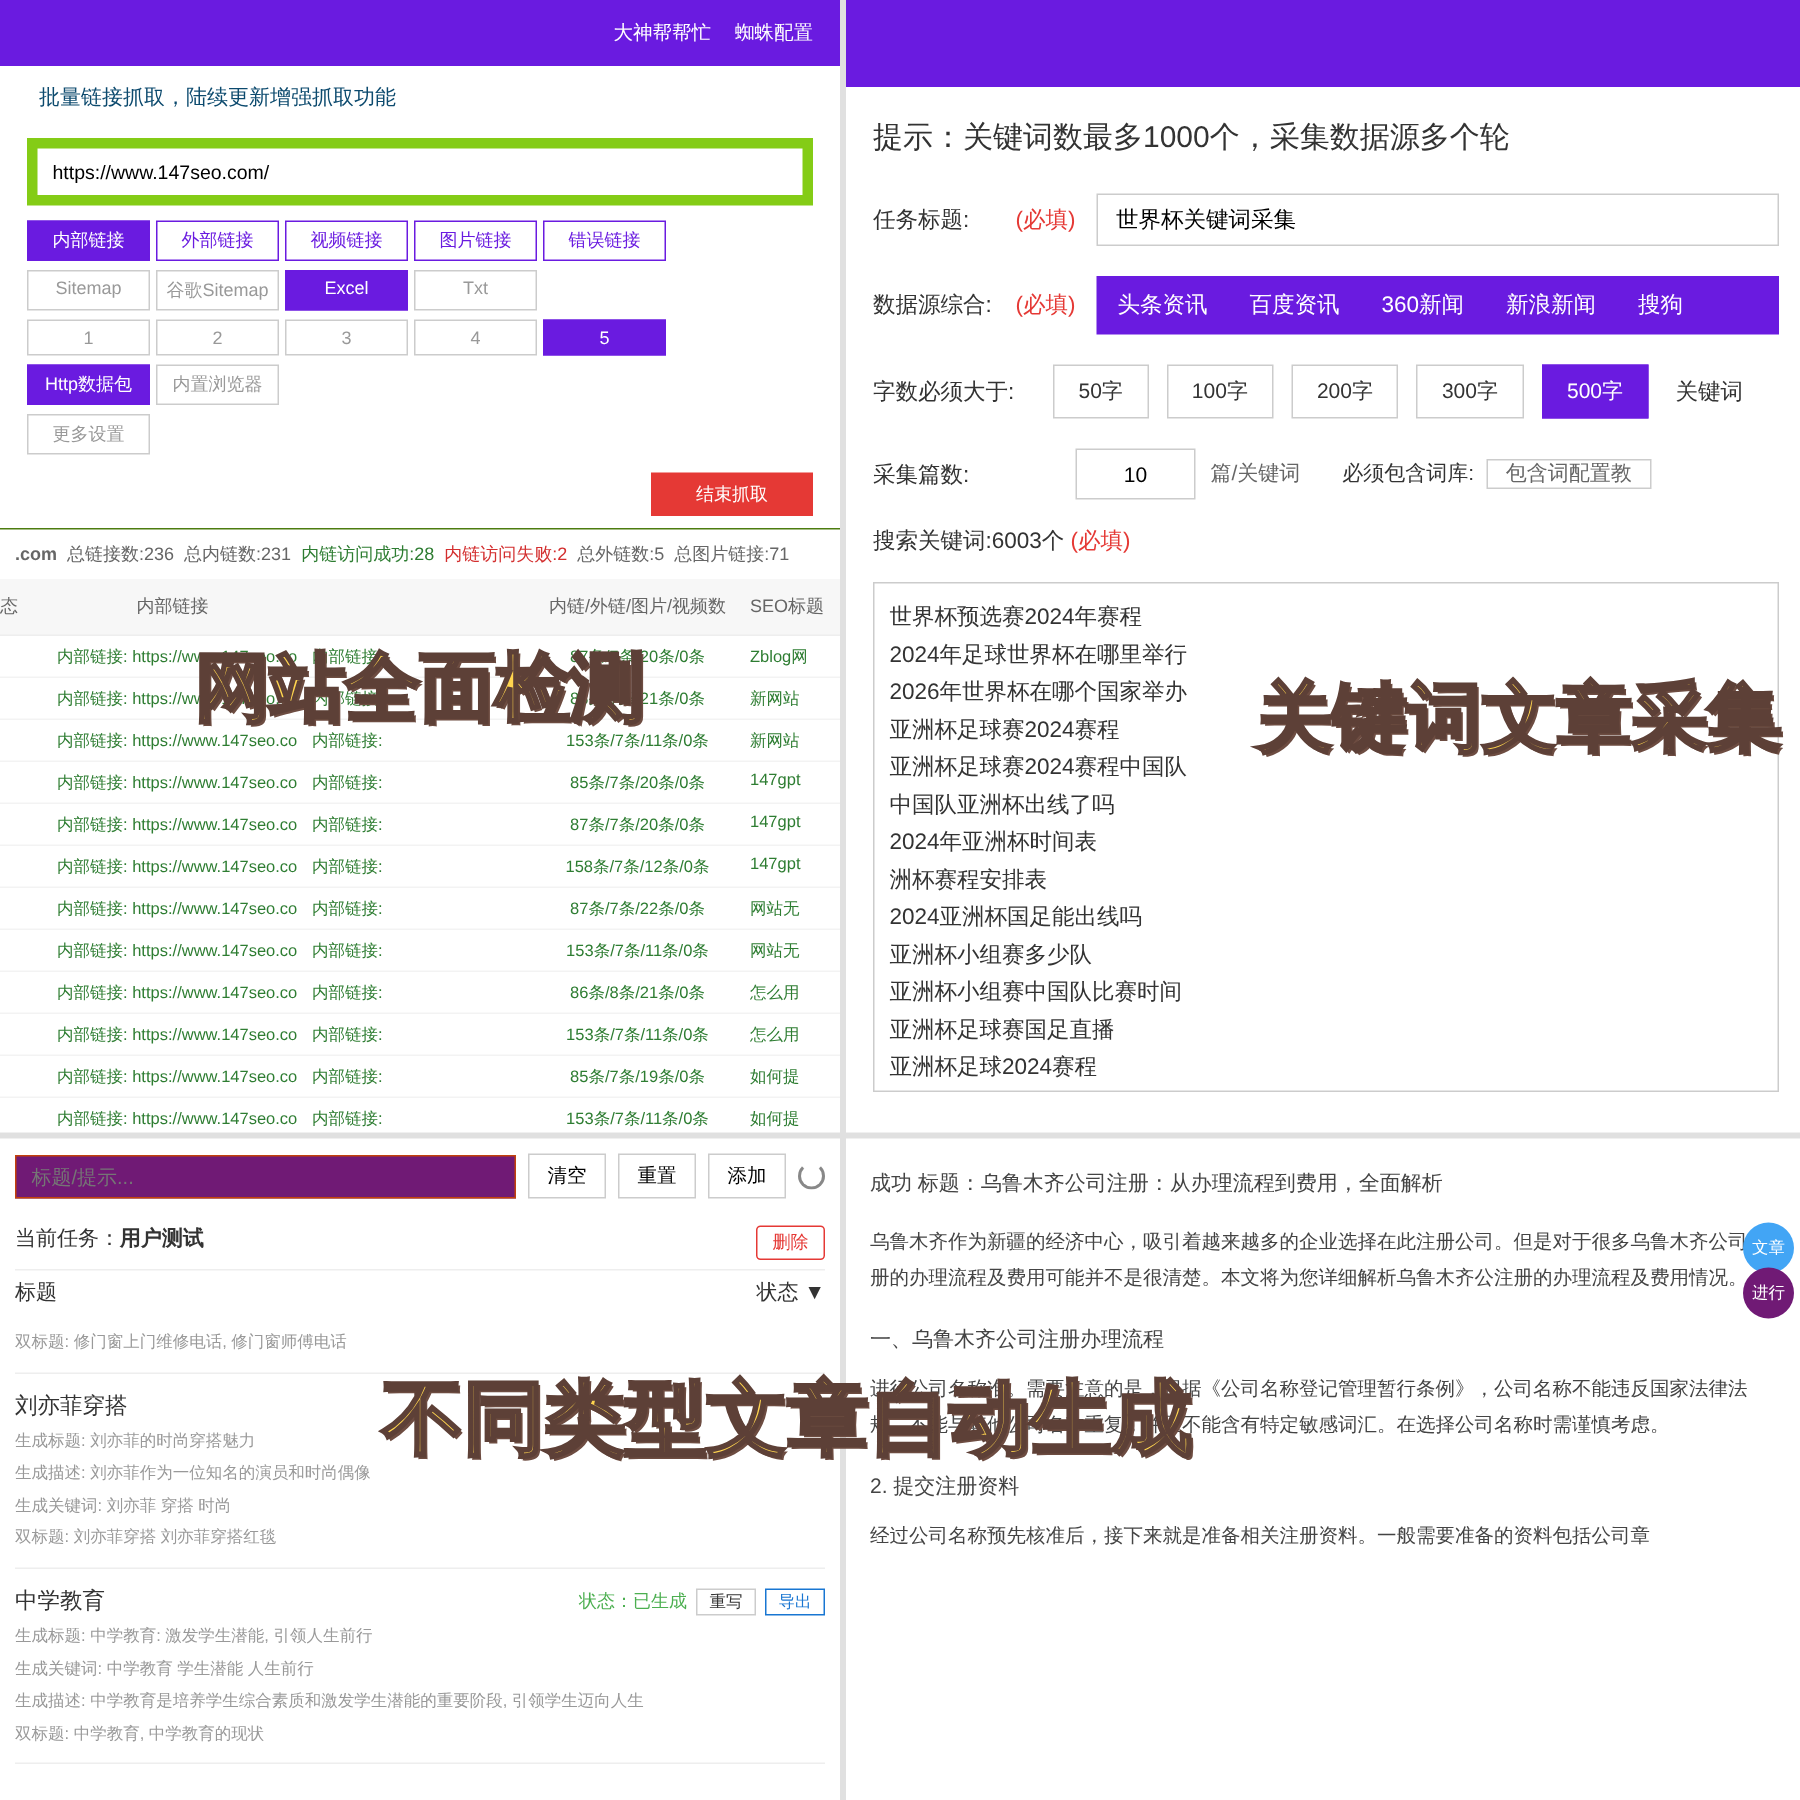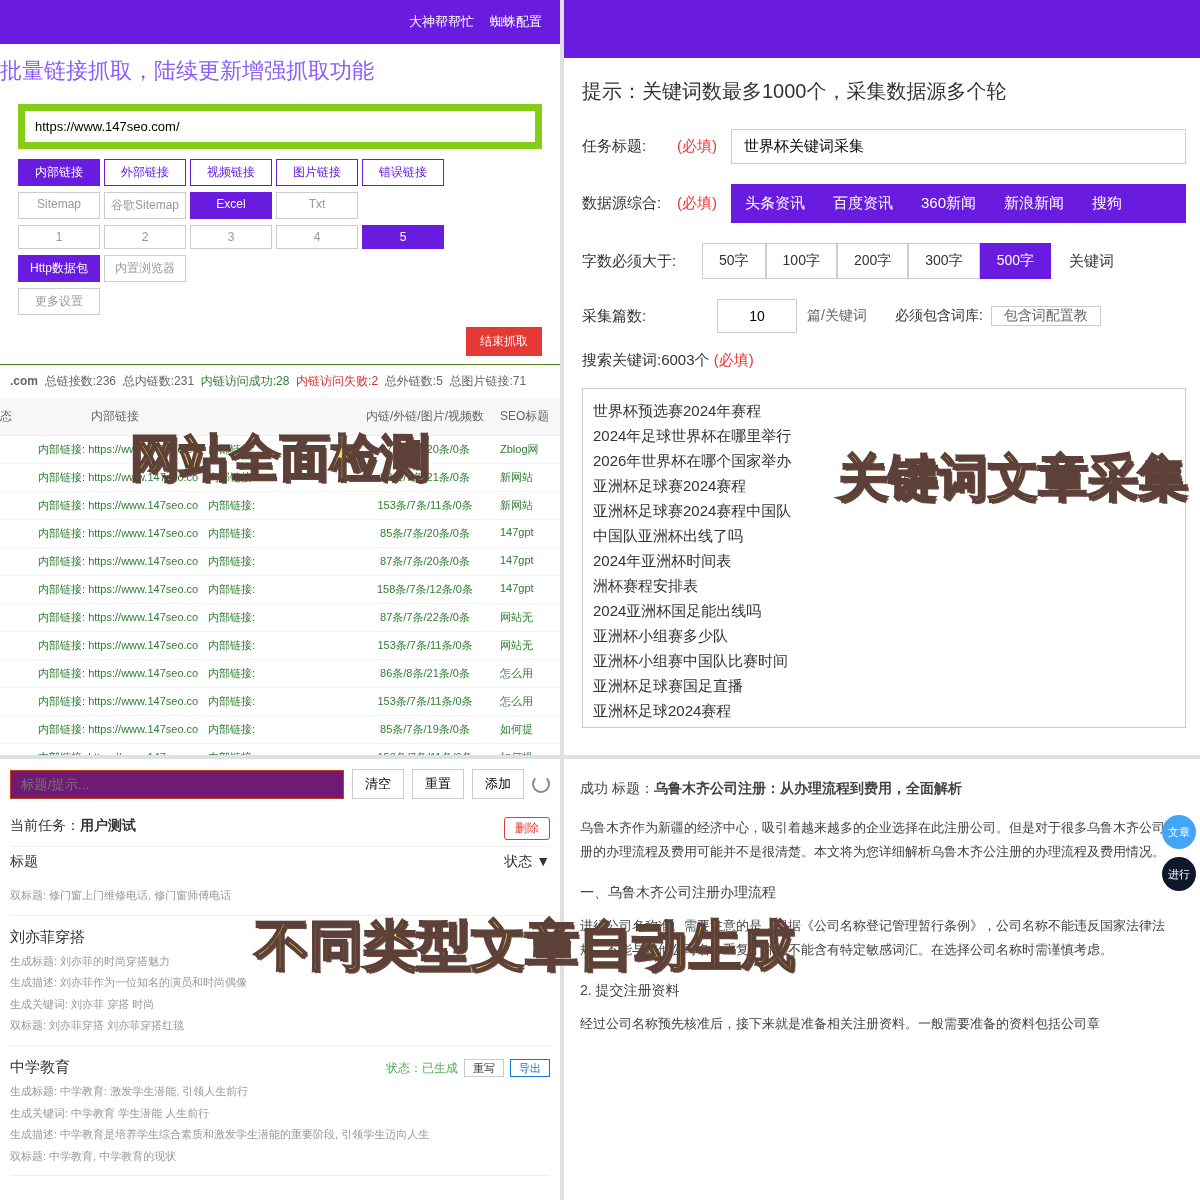--- a/index.html
+++ b/index.html
@@ -1,42 +1,42 @@
 <!DOCTYPE html>
 <html><head>
 <meta charset="utf-8">
 <style>
 *{box-sizing:border-box;margin:0;padding:0;font-family:"Microsoft YaHei",sans-serif}
 body{background:#f5f5f5;width:1200px;height:1200px;overflow:hidden;position:relative}
 .grid{display:grid;grid-template-columns:560px 640px;grid-template-rows:755px 445px;width:1200px;height:1200px;gap:4px;background:#e0e0e0}
 .panel{background:#fff;overflow:hidden;position:relative}
 .pbar{background:#6a1be0;height:44px;color:#fff;display:flex;align-items:center;justify-content:flex-end;padding:0 10px;font-size:13px}
 .pbar span{margin:0 8px;cursor:pointer}
-.p1 .hdr{padding:12px 0;font-size:22px;color:#8b5cf6}
+.p1 .hdr{padding:12px 26px;font-size:14px;color:#0c4a6e}
 .url-in{margin:6px 18px 10px;border:7px solid #84cc16;padding:8px 10px;font-size:13px;width:calc(100% - 36px)}
 .tabs{display:flex;flex-wrap:wrap;gap:4px;padding:0 18px}
 .tab{border:1px solid #6a1be0;color:#6a1be0;font-size:12px;padding:4px 0;width:82px;text-align:center;background:#fff;cursor:pointer}
 .tab.act{background:#6a1be0;color:#fff}
 .tab.sec{border-color:#ccc;color:#999}
 .row2{margin-top:6px}
-.end{background:#e53935;color:#fff;border:none;padding:6px 14px;font-size:12px;float:right;margin:12px 18px 8px 0;cursor:pointer}
+.end{background:#e53935;color:#fff;border:none;padding:6px 30px;font-size:12px;float:right;margin:12px 18px 8px 0;cursor:pointer}
 .stats{clear:both;font-size:12px;padding:8px 10px;border-top:1px solid #4d7c0f;color:#666;white-space:nowrap;overflow:hidden}
 .stats .g{color:#2e7d32}.stats .r{color:#d32f2f}
 .thead{display:flex;background:#f7f7f7;font-size:12px;color:#666;padding:10px 0;border-bottom:1px solid #eee}
 .thead div:nth-child(1){width:30px}.thead div:nth-child(2){width:170px;text-align:center}.thead div:nth-child(3){width:160px;text-align:center}.thead div:nth-child(4){width:130px;text-align:center}.thead div:nth-child(5){flex:1;padding-left:10px}
 .trow{display:flex;font-size:11px;padding:6px 0;border-bottom:1px solid #f3f3f3;color:#2e7d32}
 .trow div:nth-child(1){width:30px}.trow div:nth-child(2){width:170px;padding-left:8px}.trow div:nth-child(3){width:160px;padding-left:8px}.trow div:nth-child(4){width:130px;text-align:center}.trow div:nth-child(5){flex:1;padding-left:10px;overflow:hidden}
 .trow a{color:#2e7d32;text-decoration:none}
 .p2 .tip{font-size:20px;color:#333;padding:20px 18px 14px;white-space:nowrap}
 .frow{display:flex;align-items:center;padding:10px 18px;font-size:15px;color:#333}
 .frow .lbl{width:95px}.frow .req{color:#e53935;margin-right:14px}
 .tin{border:1px solid #ccc;padding:8px 12px;font-size:15px;flex:1}
 .src-btns{display:flex;background:#6a1be0;flex:1}
 .src-btns span{color:#fff;padding:10px 14px;font-size:15px;cursor:pointer;white-space:nowrap}
-.wc{display:flex;gap:0}
+.wc{display:flex;gap:12px}
 .wc span{border:1px solid #ccc;padding:8px 16px;font-size:14px;cursor:pointer}
 .wc span.act{background:#6a1be0;color:#fff;border-color:#6a1be0}
 .cnt-in{border:1px solid #ccc;padding:8px;width:80px;text-align:center;font-size:14px}
 .unit{padding:8px 10px;font-size:14px;color:#666}
 .must{font-size:14px;color:#333;margin-left:18px}
 .cfg{border:1px solid #ccc;padding:0 12px;font-size:14px;margin-left:8px;color:#666}
 .kwbox{margin:10px 18px;border:1px solid #ccc;padding:10px;font-size:15px;color:#333;height:340px;overflow:hidden}
 .kwbox div{padding:3px 0}
 .kwhead{padding:8px 18px;font-size:15px;color:#333}
 .p3{padding:10px;font-size:13px;color:#555}
@@ -46,25 +46,25 @@
 .p3 .refresh{width:18px;height:18px;border:2px solid #888;border-radius:50%;border-top-color:transparent;display:inline-block}
 .task{border-bottom:1px solid #eee;padding:8px 0}
 .task-hd{display:flex;justify-content:space-between;padding:6px 0;font-size:14px;color:#333}
 .del{color:#e53935;border:1px solid #e53935;padding:2px 10px;font-size:12px;border-radius:3px;cursor:pointer}
 .sub{color:#999;font-size:11px;padding:2px 0;line-height:1.6}
 .tt{font-size:15px;color:#333;padding:4px 0}
 .gen{color:#4caf50;font-size:12px}
 .sbtn{border:1px solid #ccc;padding:2px 8px;font-size:11px;margin-left:6px;cursor:pointer}
 .p4{padding:16px;font-size:13px;color:#444;line-height:1.9}
 .p4 .suc{font-size:14px;margin-bottom:14px}
-.p4 .suc b{font-weight:bold}
+.p4 .suc b{font-weight:normal}
 .p4 p{margin-bottom:12px}
 .p4 h4{font-size:14px;margin:14px 0 8px;font-weight:normal}
 .fab{position:absolute;right:8px;width:34px;height:34px;border-radius:50%;color:#fff;font-size:11px;display:flex;align-items:center;justify-content:center;cursor:pointer}
-.fab1{background:#42a5f5;top:56px}.fab2{background:#0f172a;top:98px}
+.fab1{background:#42a5f5;top:56px}.fab2{background:#701a75;top:86px}
 .overlay{position:absolute;font-size:50px;font-weight:bold;color:#ffd54f;-webkit-text-stroke:2px #5d4037;text-shadow:2px 2px 0 #6d4c41;pointer-events:none;z-index:99;white-space:nowrap}
 .ov1{top:425px;left:130px}.ov2{top:445px;right:12px}.ov3{top:910px;left:255px;font-size:54px}
 </style>
 </head>
 <body>
 
 <div class="grid">
 
 <div class="panel p1">
   <div class="pbar">

